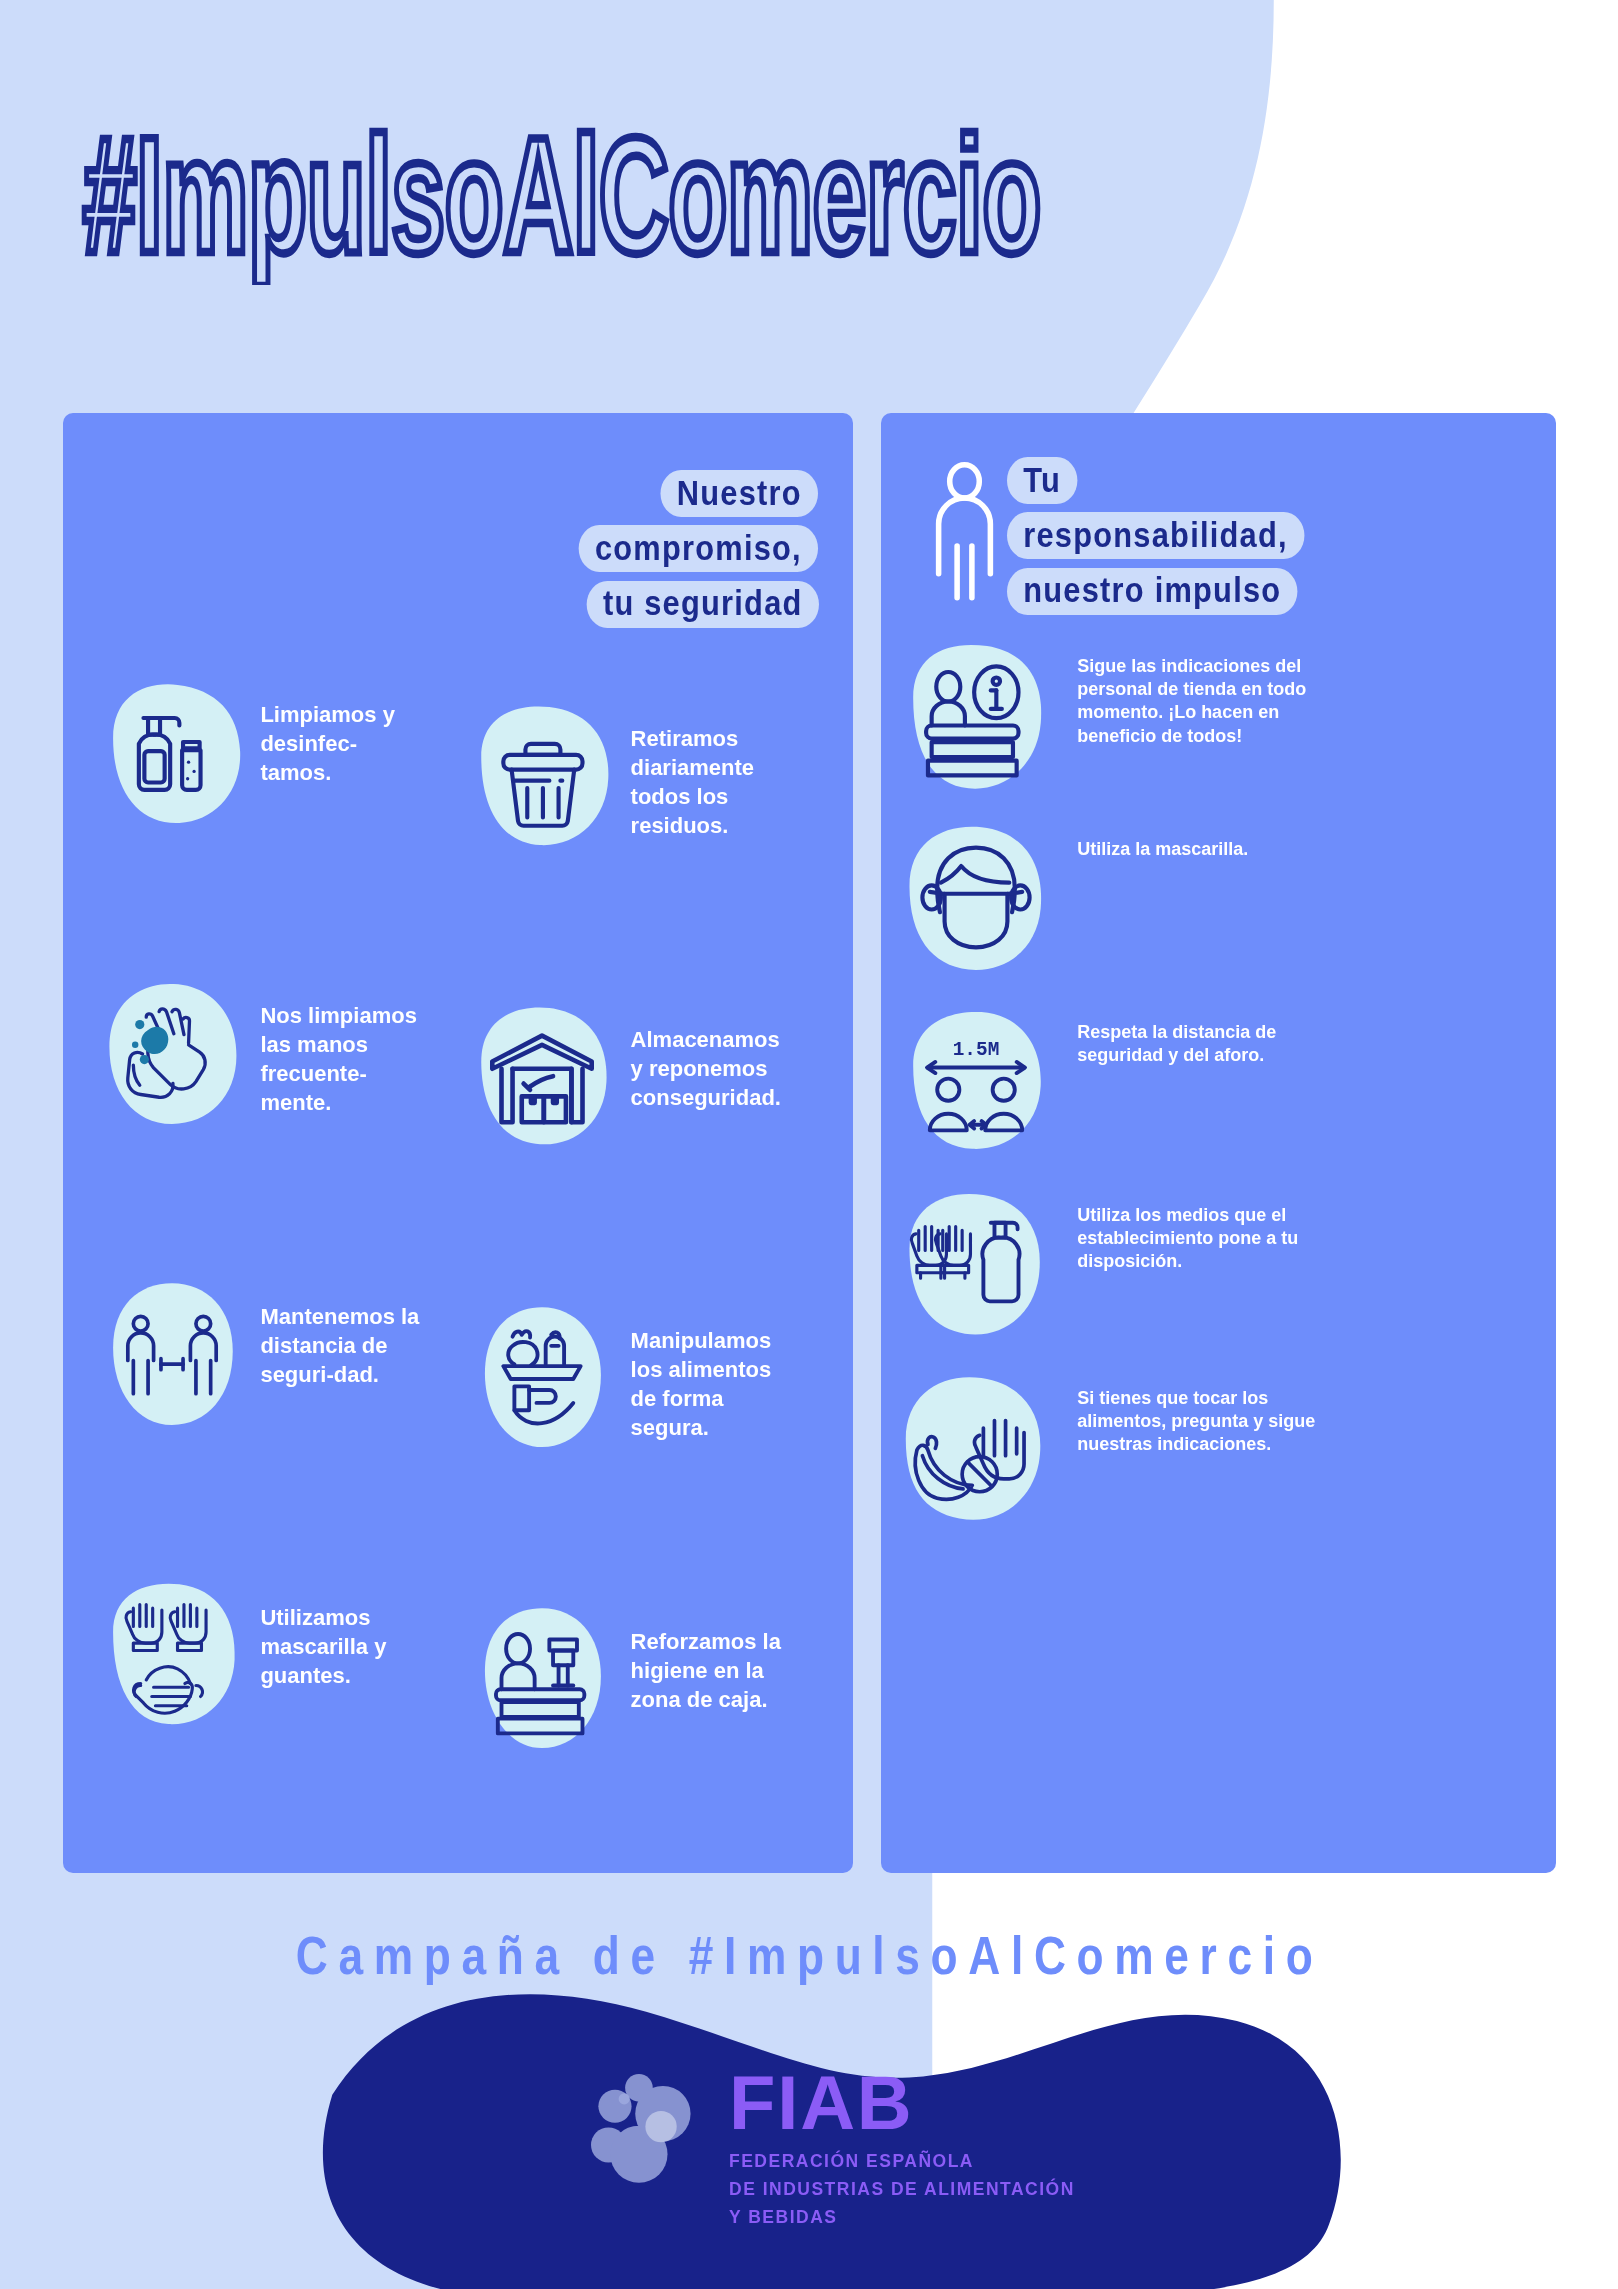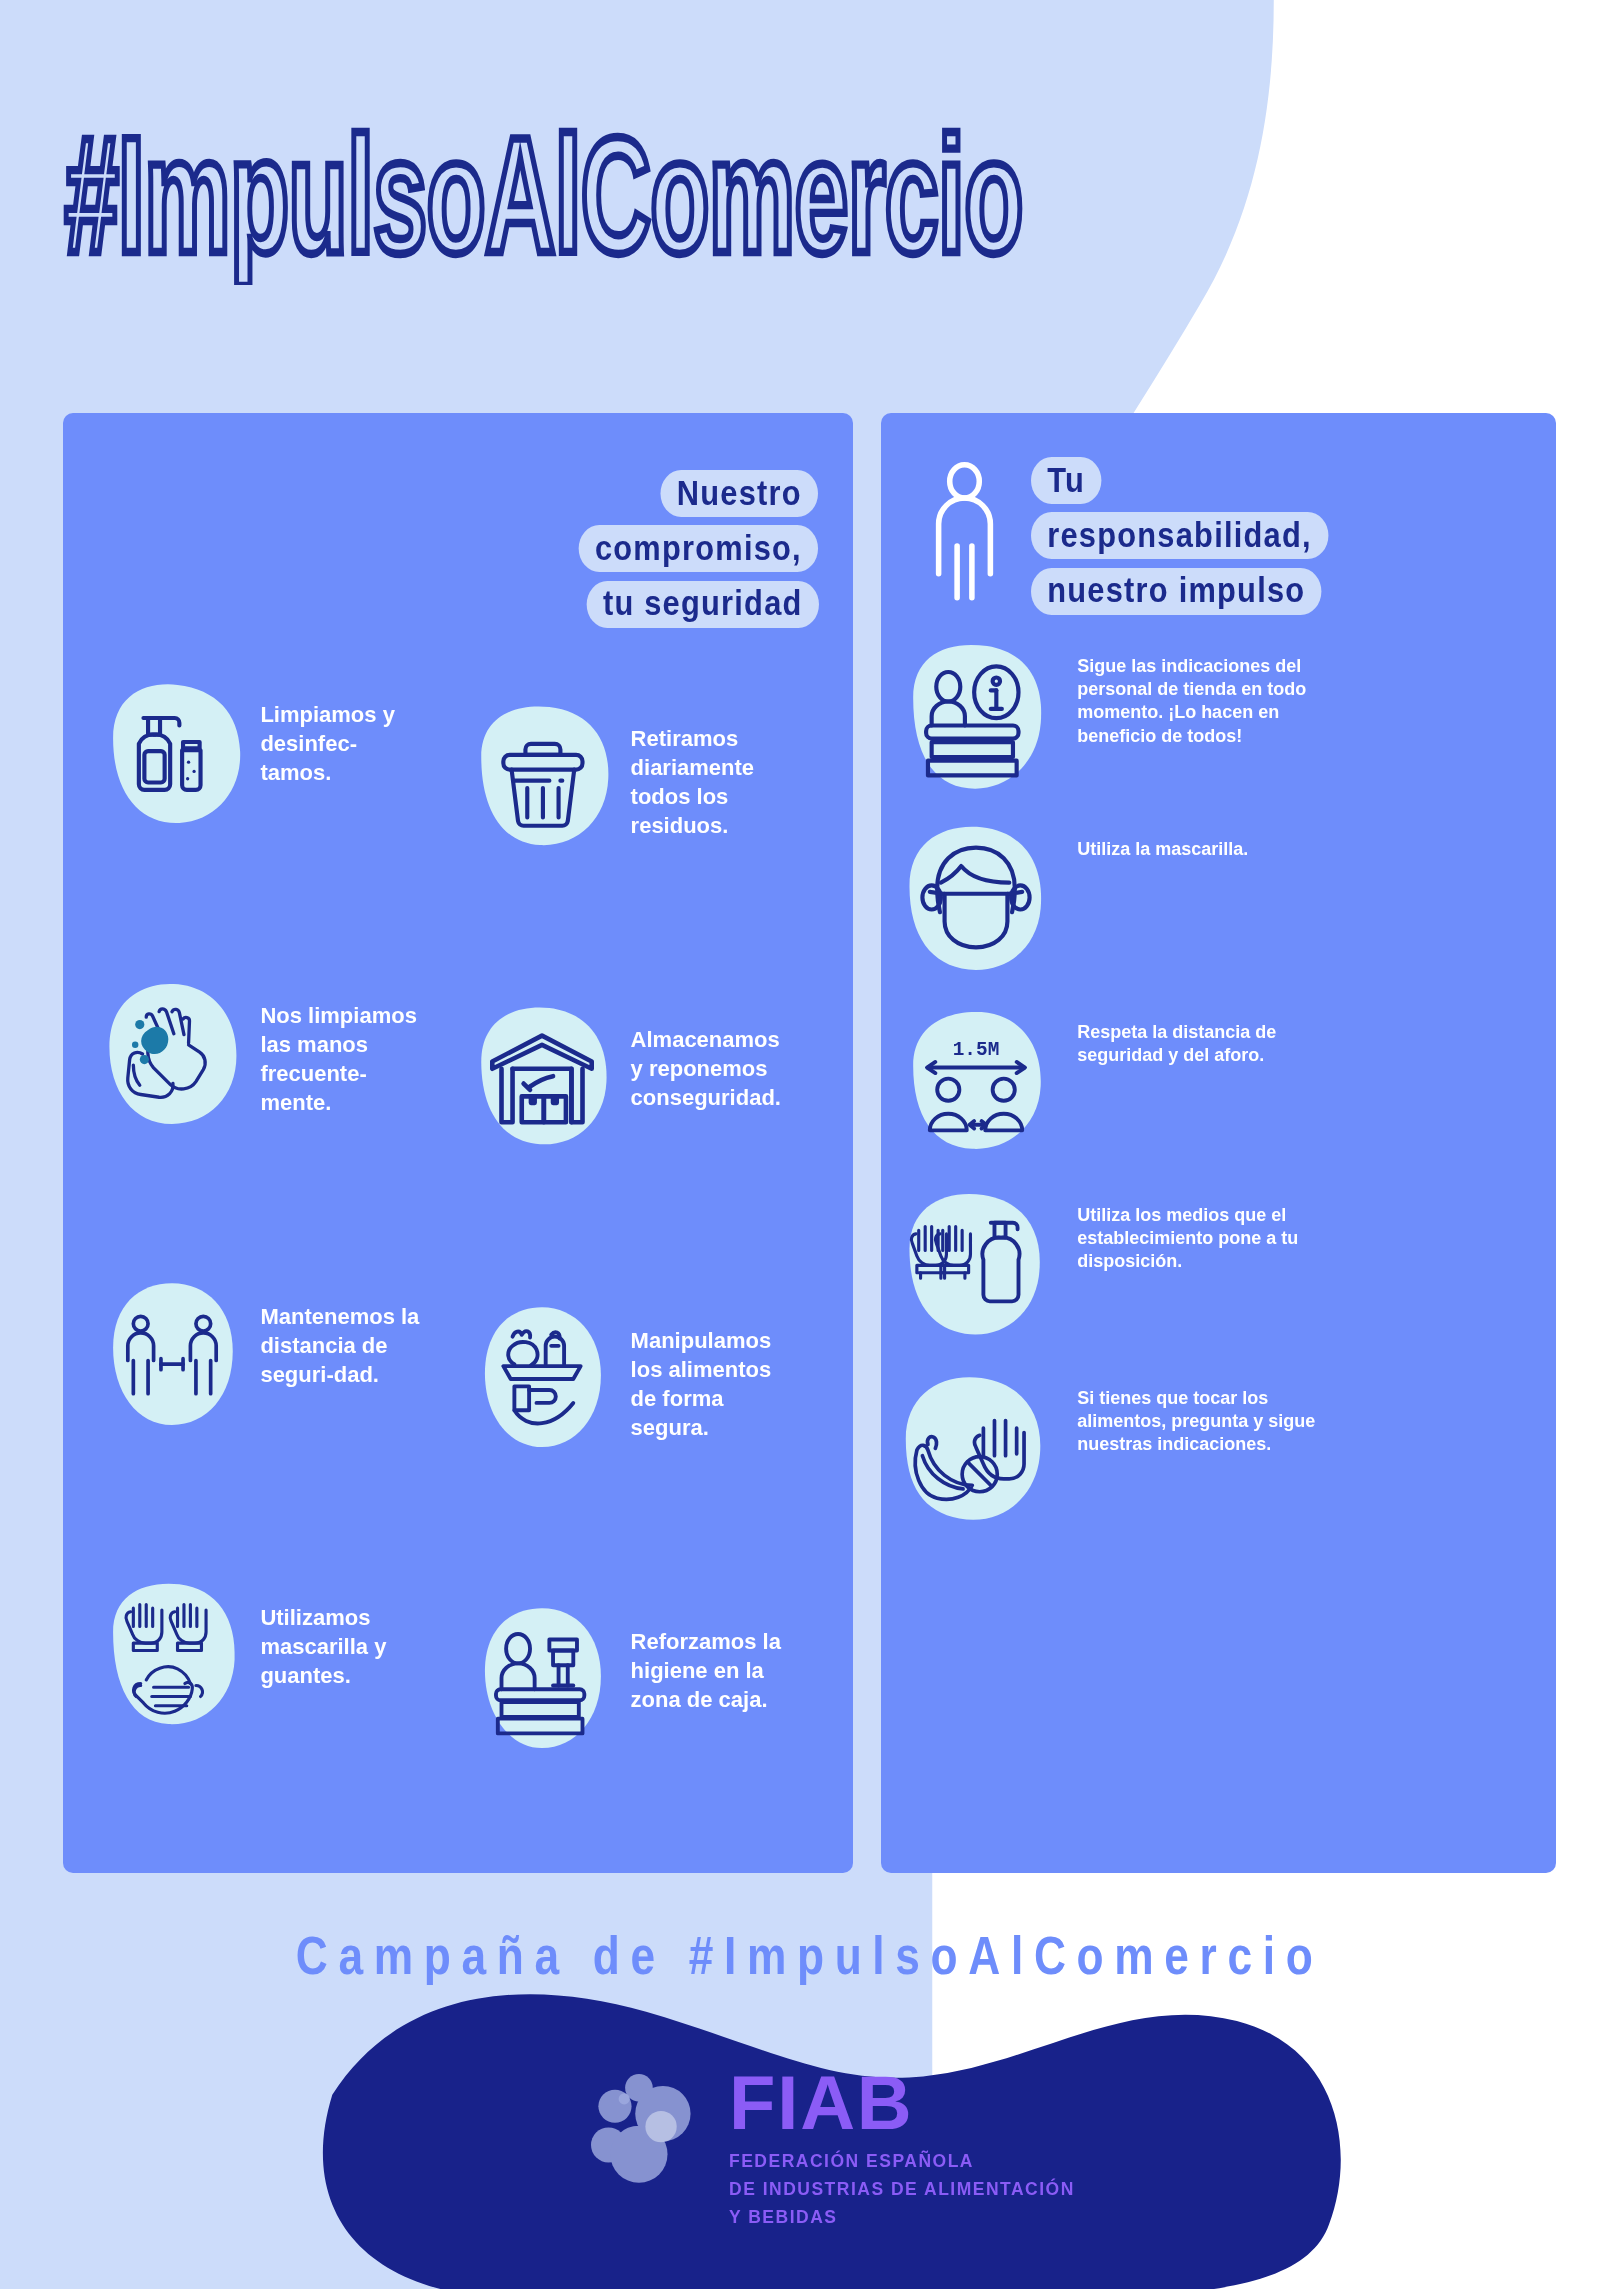--- a/index.html
+++ b/index.html
@@ -12,20 +12,21 @@
   }
 
   
   .bg-layer{position:absolute;inset:0;z-index:0;pointer-events:none;}
   .bg-layer svg{display:block;width:1619px;height:2290px;}
 
   
   .title-wrap{
     position:absolute;left:0;top:100px;width:1577px;height:185px;
     z-index:3;
+    padding-left:18px;
   }
   .title-wrap svg{display:block;width:1619px;height:185px;}
 
   
   .panels{
     position:absolute;left:0;top:413px;width:1619px;
     z-index:2;
     display:flex;
     gap:28px;
     padding:0 63px;
@@ -41,21 +42,20 @@
 
   
   .head-left{
     padding:57px 35px 0 0;
     text-align:right;
   }
   .head-right{
     display:flex;
     align-items:flex-start;
     padding:44px 14.8px 0 41px;
-    gap:24px;
   }
   .pill-lines{display:flex;flex-direction:column;align-items:flex-start;gap:8.3px;}
   .head-left .pill-lines{align-items:flex-end;}
   .pill{
     display:inline-block;
     background:#ccdcfa;
     color:#1b2a8c;
     border-radius:922px;
     padding:4.6px 18.5px 7.4px 18.5px;
     font-size:35px;

